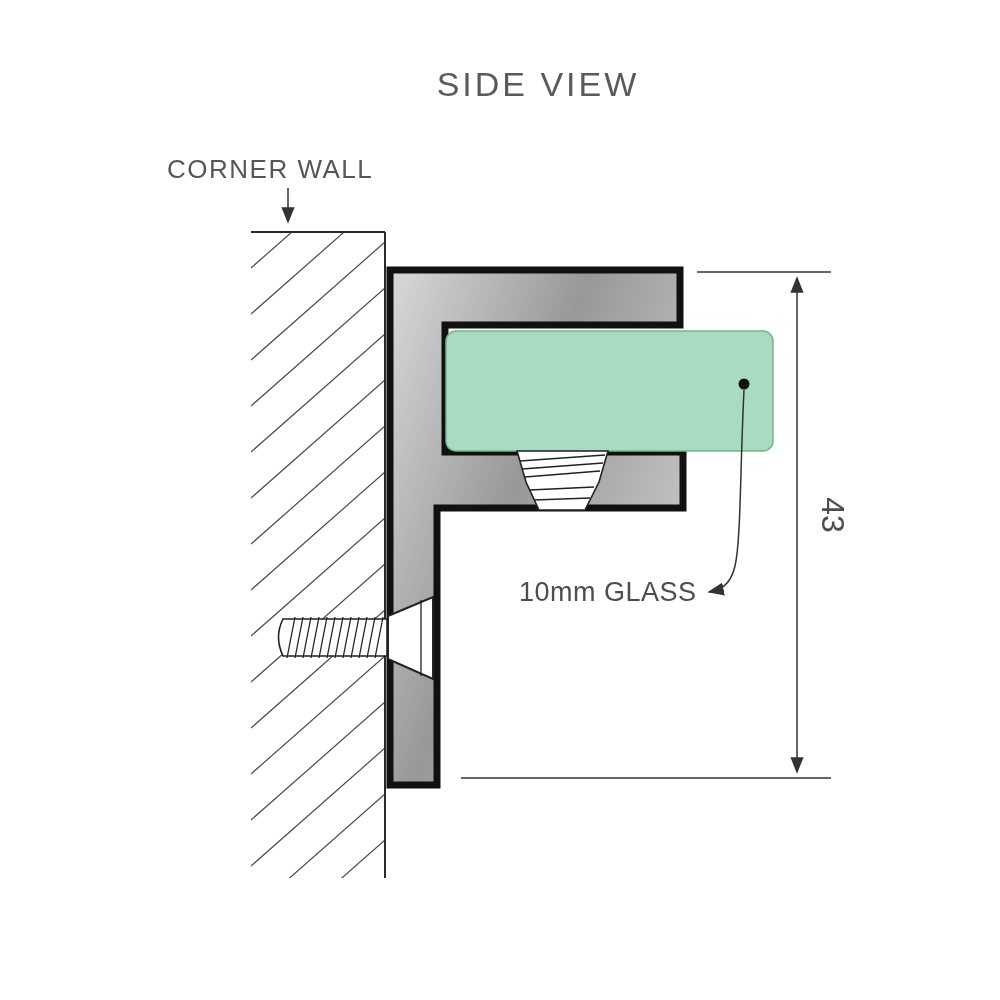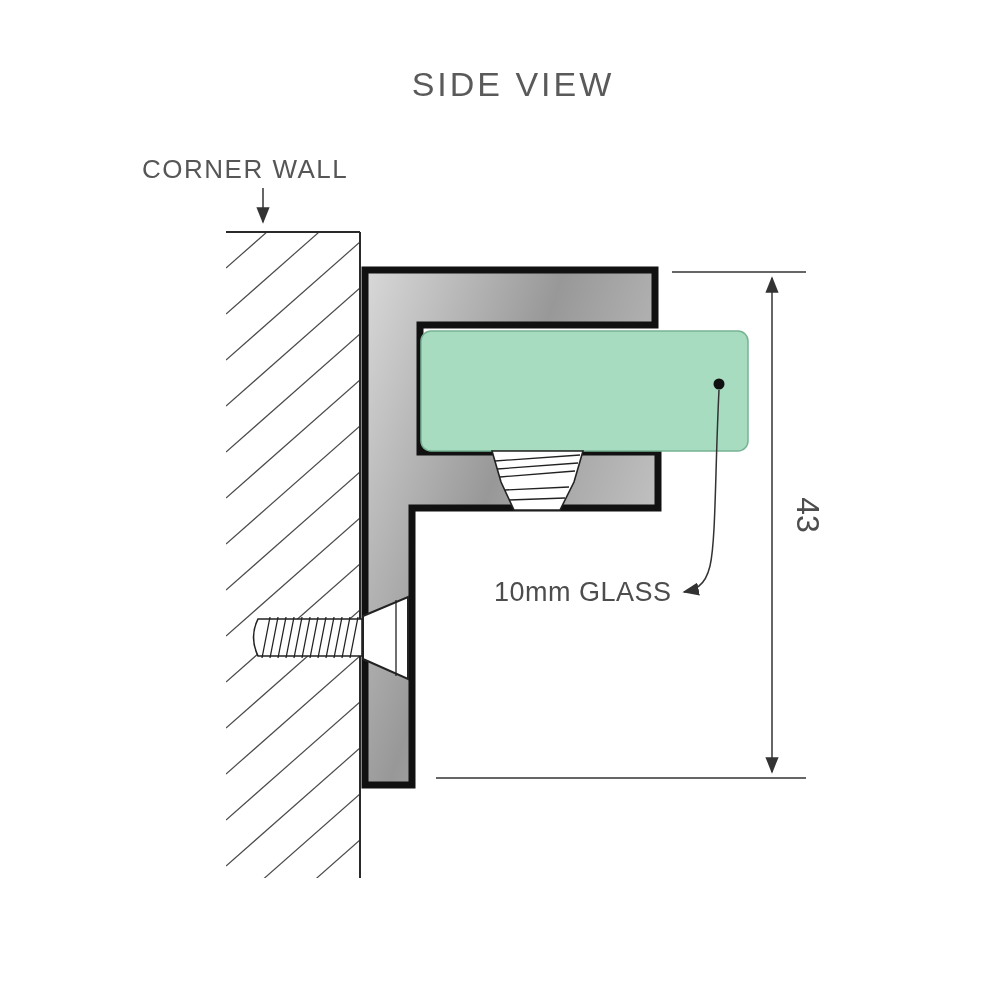--- a/index.html
+++ b/index.html
@@ -3,20 +3,21 @@
 <meta charset="utf-8">
 <style>
   html, body { margin: 0; padding: 0; background: #ffffff; }
   .canvas {
     position: relative;
     width: 892px;
     height: 1000px;
     background: #ffffff;
     font-family: "Liberation Sans", sans-serif;
     overflow: hidden;
+    padding-left: 25px;
   }
   svg { display: block; }
   .t-title {
     font-size: 34px;
     letter-spacing: 3px;
     fill: #5a5a5a;
     font-family: "Liberation Sans", sans-serif;
   }
   .t-label {
     font-size: 26px;

